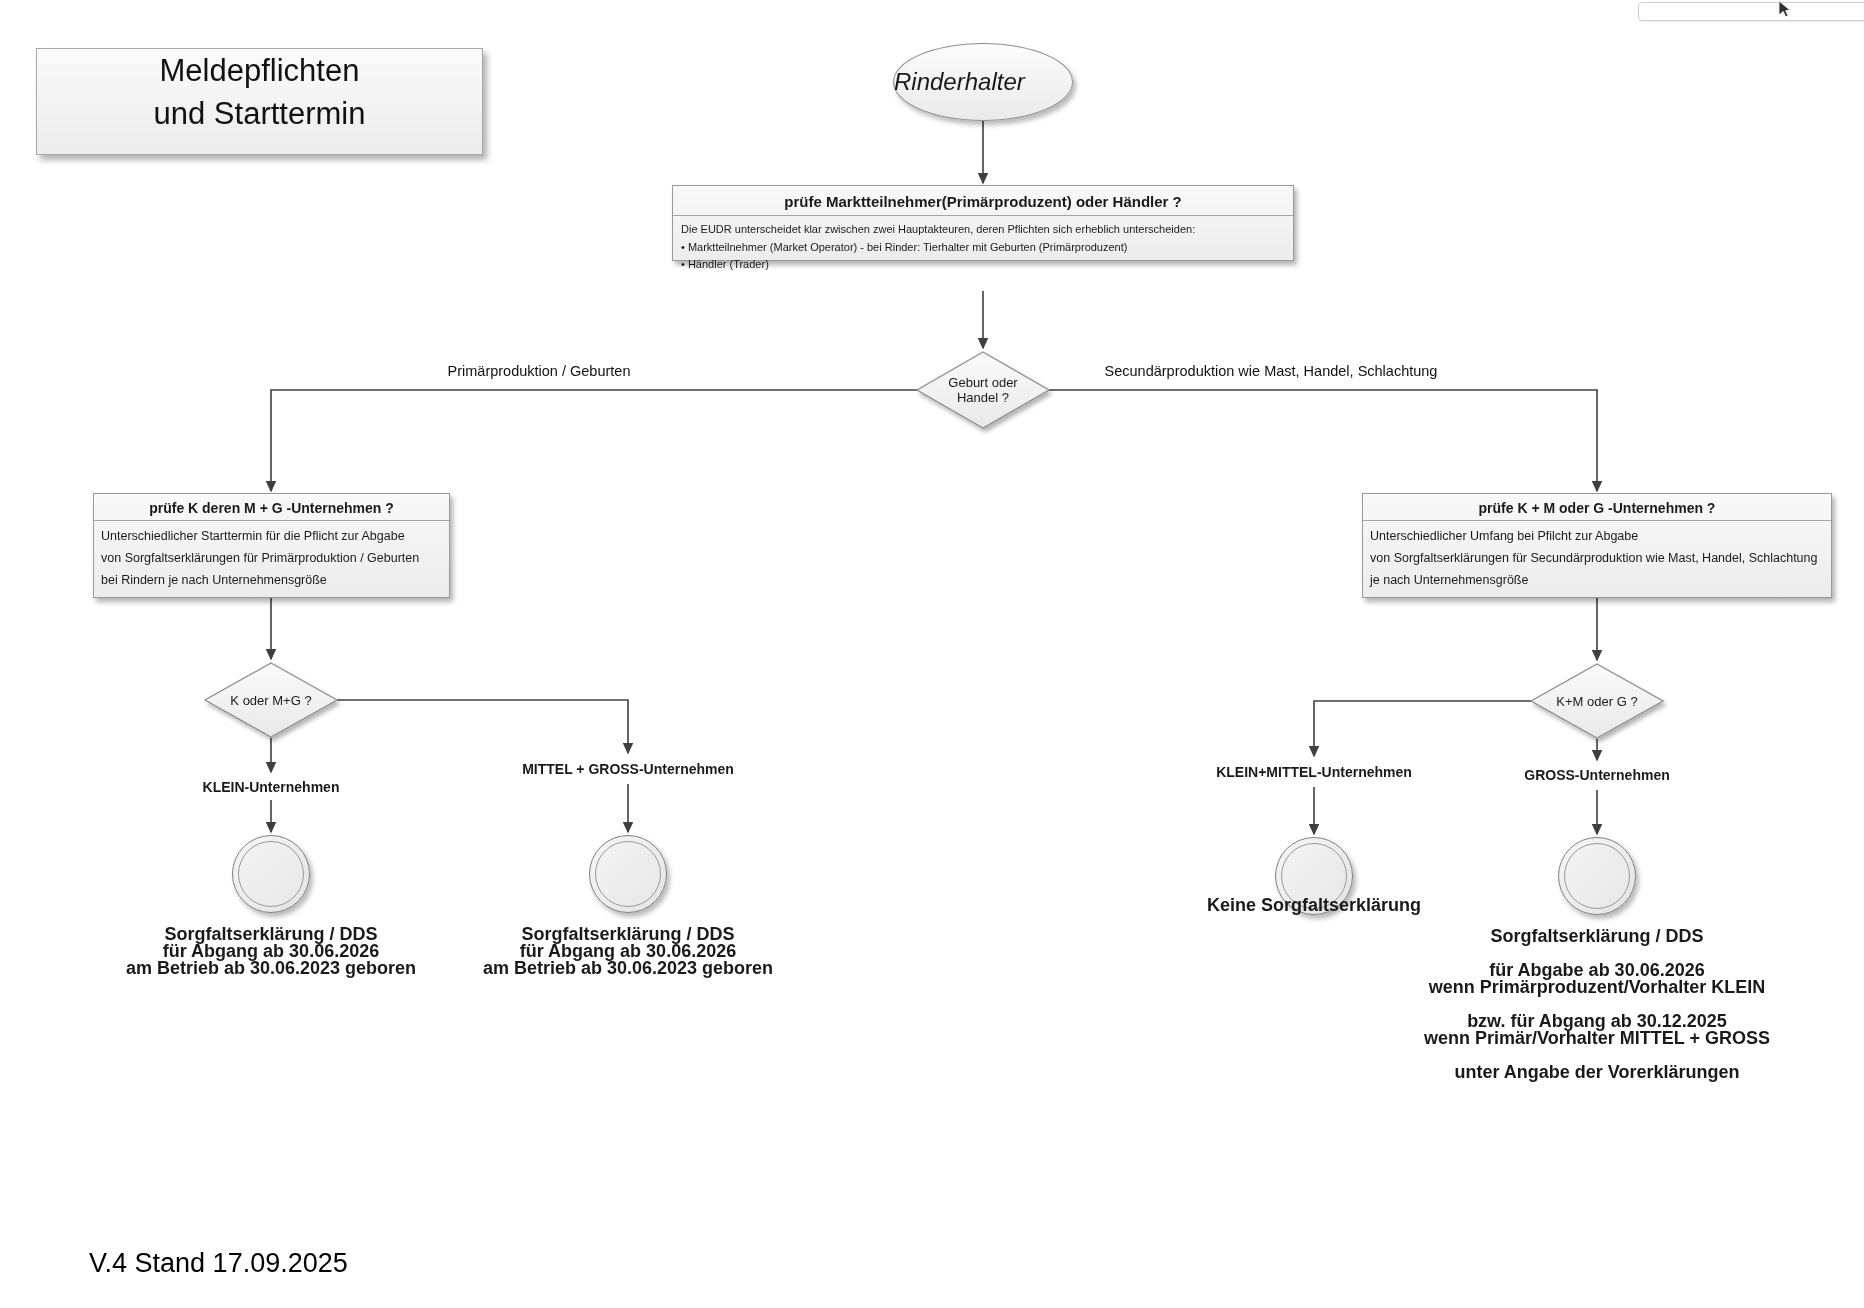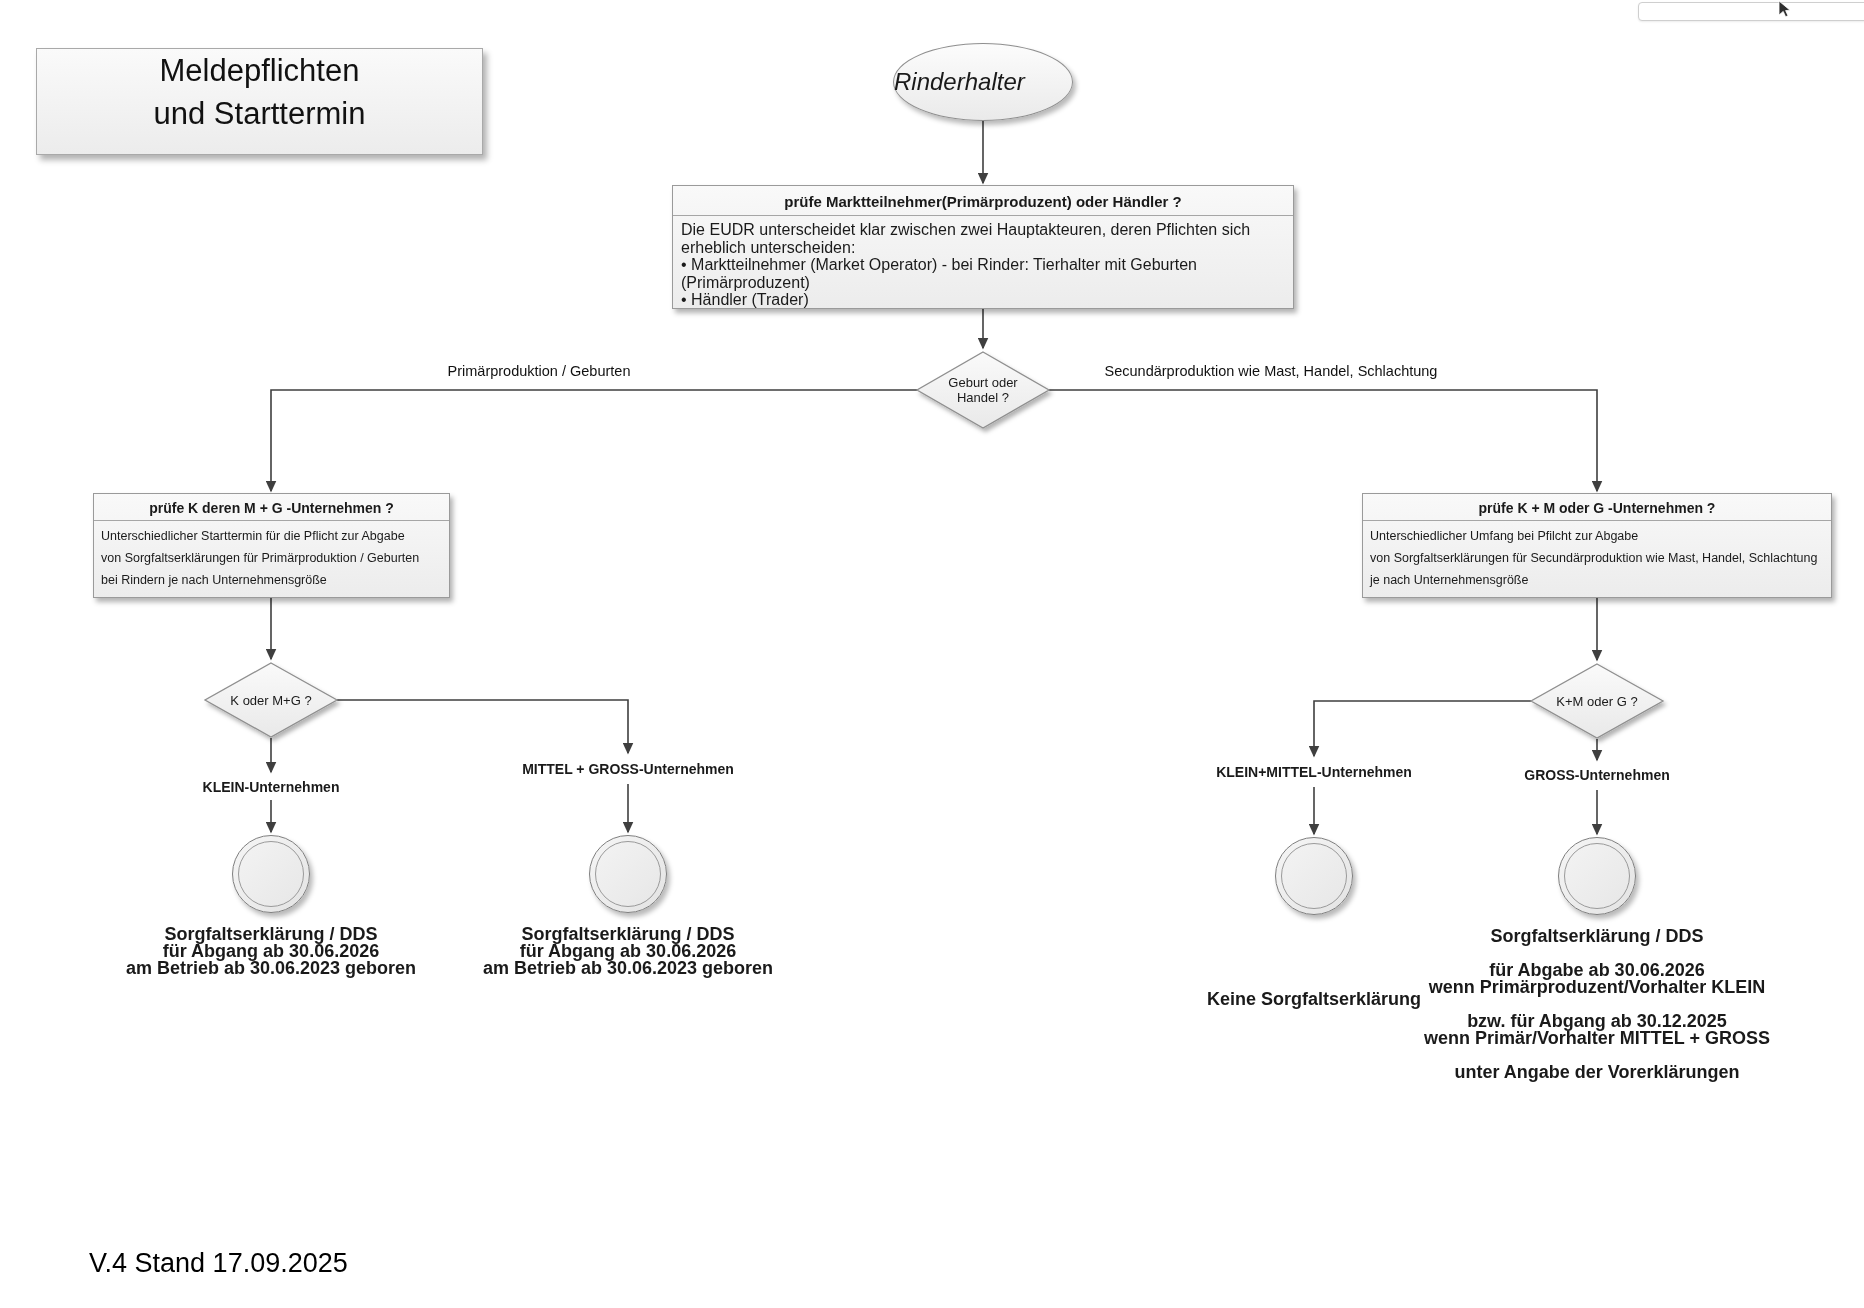--- a/index.html
+++ b/index.html
@@ -44,25 +44,25 @@
   
   .node {
     border:1px solid #9a9a9a;
     background:linear-gradient(180deg,#f9f9f9 0%,#ececec 100%);
     box-shadow:3px 4px 5px rgba(0,0,0,0.30);
   }
   .node-header {
     font-weight:bold; font-size:15px; text-align:center;
     padding:7px 6px 5px; border-bottom:1px solid #a6a6a6;
   }
-  .node-body { font-size:16px; line-height:17.5px; padding:5px 8px; text-align:left; }
+  .node-body { font-size:11px; line-height:17.5px; padding:5px 8px; text-align:left; }
   .node.small .node-header { font-size:14px; padding:6px 4px 4px; }
   .node.small .node-body { font-size:12.5px; line-height:22px; padding:4px 7px; }
 
-  #actor-check { left:672px; top:185px; width:622px; height:124px; }
+  #actor-check { left:672px; top:185px; width:622px; height:76px; }
   #size-check-left { left:93px; top:493px; width:357px; height:105px; }
   #size-check-right { left:1362px; top:493px; width:470px; height:105px; }
 
   
   .diamond-label {
     position:absolute; transform:translateX(-50%);
     text-align:center; font-size:13px; line-height:15px; white-space:pre-line;
   }
   .edge-label { position:absolute; transform:translateX(-50%); white-space:nowrap; }
   .edge-label.plain { font-size:14.5px; color:#111; }
@@ -196,21 +196,21 @@
 <div class="terminator" style="left:1558px; top:837px;">
     <div class="inner"></div>
   </div>
 
 <div class="result" style="left:271px; top:926px; width:320px;">Sorgfaltserklärung / DDS
 für Abgang ab 30.06.2026
 am Betrieb ab 30.06.2023 geboren</div>
 <div class="result" style="left:628px; top:926px; width:320px;">Sorgfaltserklärung / DDS
 für Abgang ab 30.06.2026
 am Betrieb ab 30.06.2023 geboren</div>
-<div class="result" style="left:1314px; top:991px; width:320px;">Keine Sorgfaltserklärung</div>
+<div class="result" style="left:1314px; top:897px; width:320px;">Keine Sorgfaltserklärung</div>
 <div class="result" style="left:1597px; top:928px; width:420px;">Sorgfaltserklärung / DDS
 
 für Abgabe ab 30.06.2026
 wenn Primärproduzent/Vorhalter KLEIN
 
 bzw. für Abgang ab 30.12.2025
 wenn Primär/Vorhalter MITTEL + GROSS
 
 unter Angabe der Vorerklärungen</div>
 

